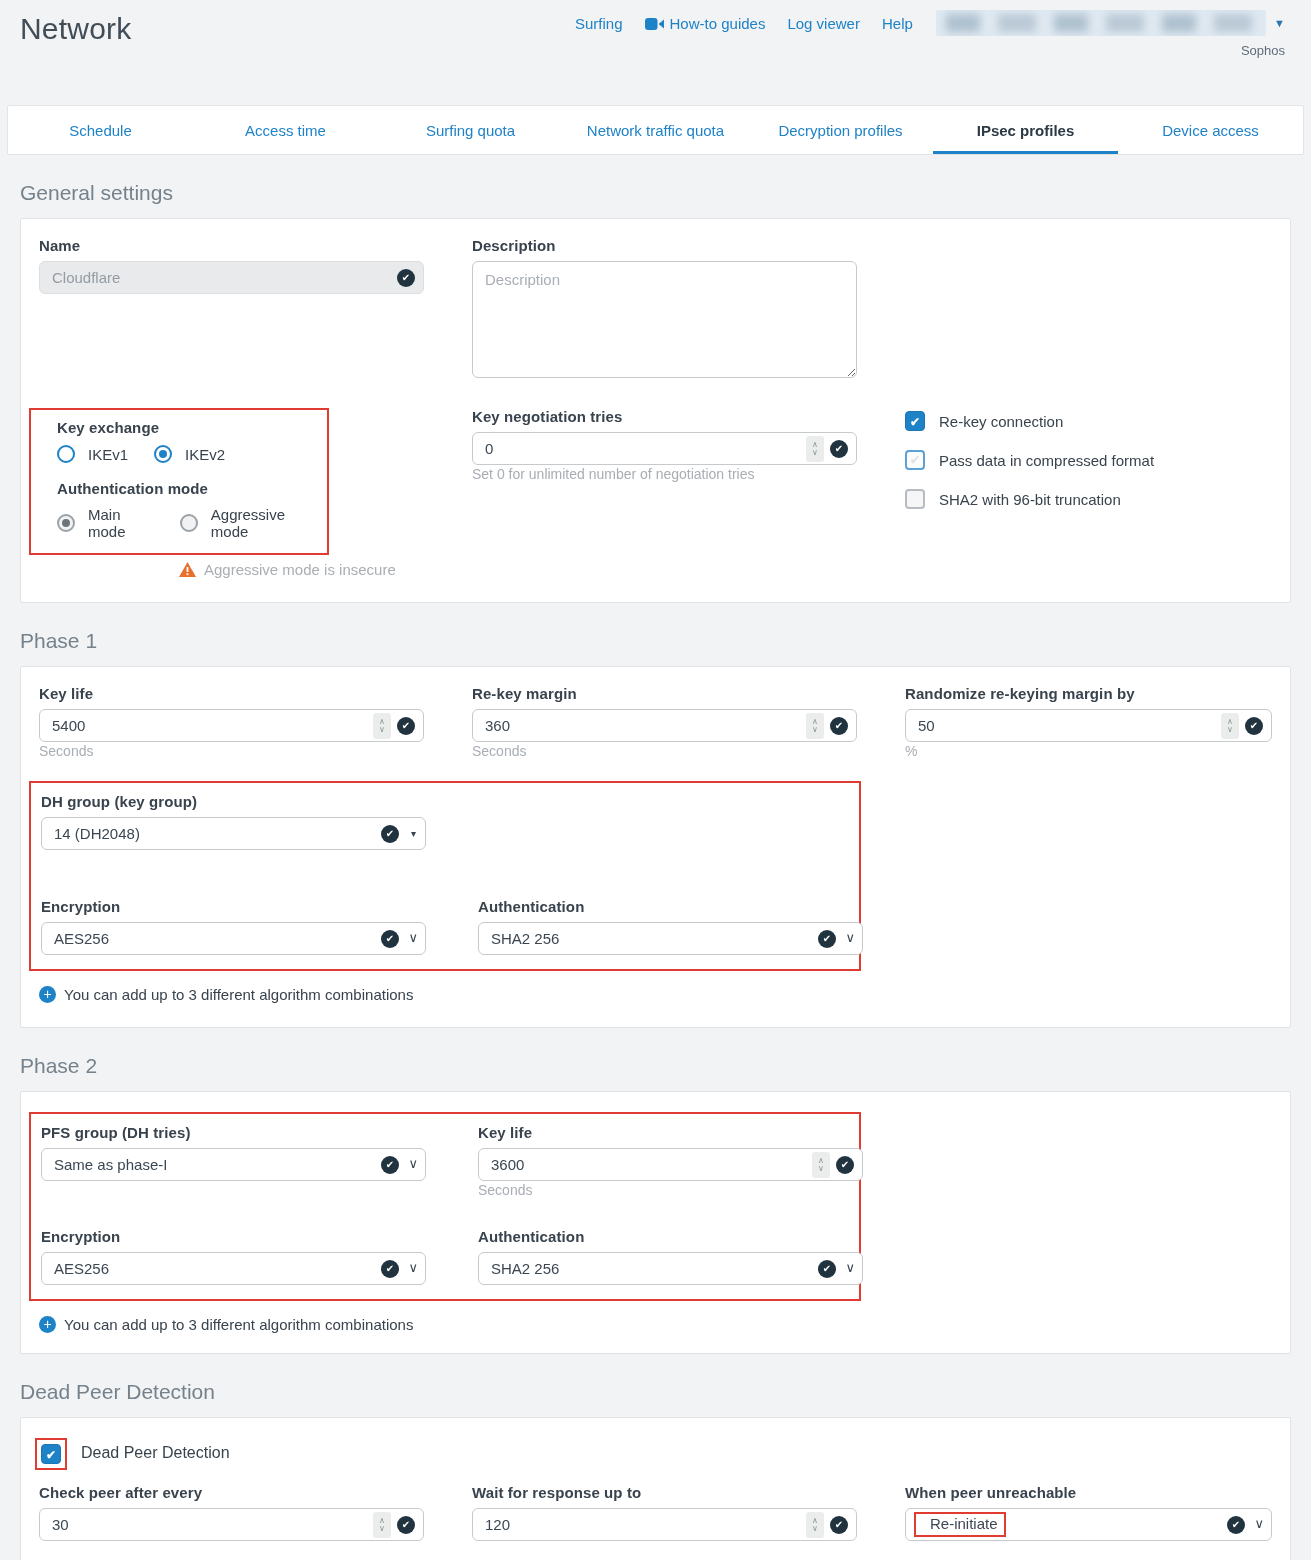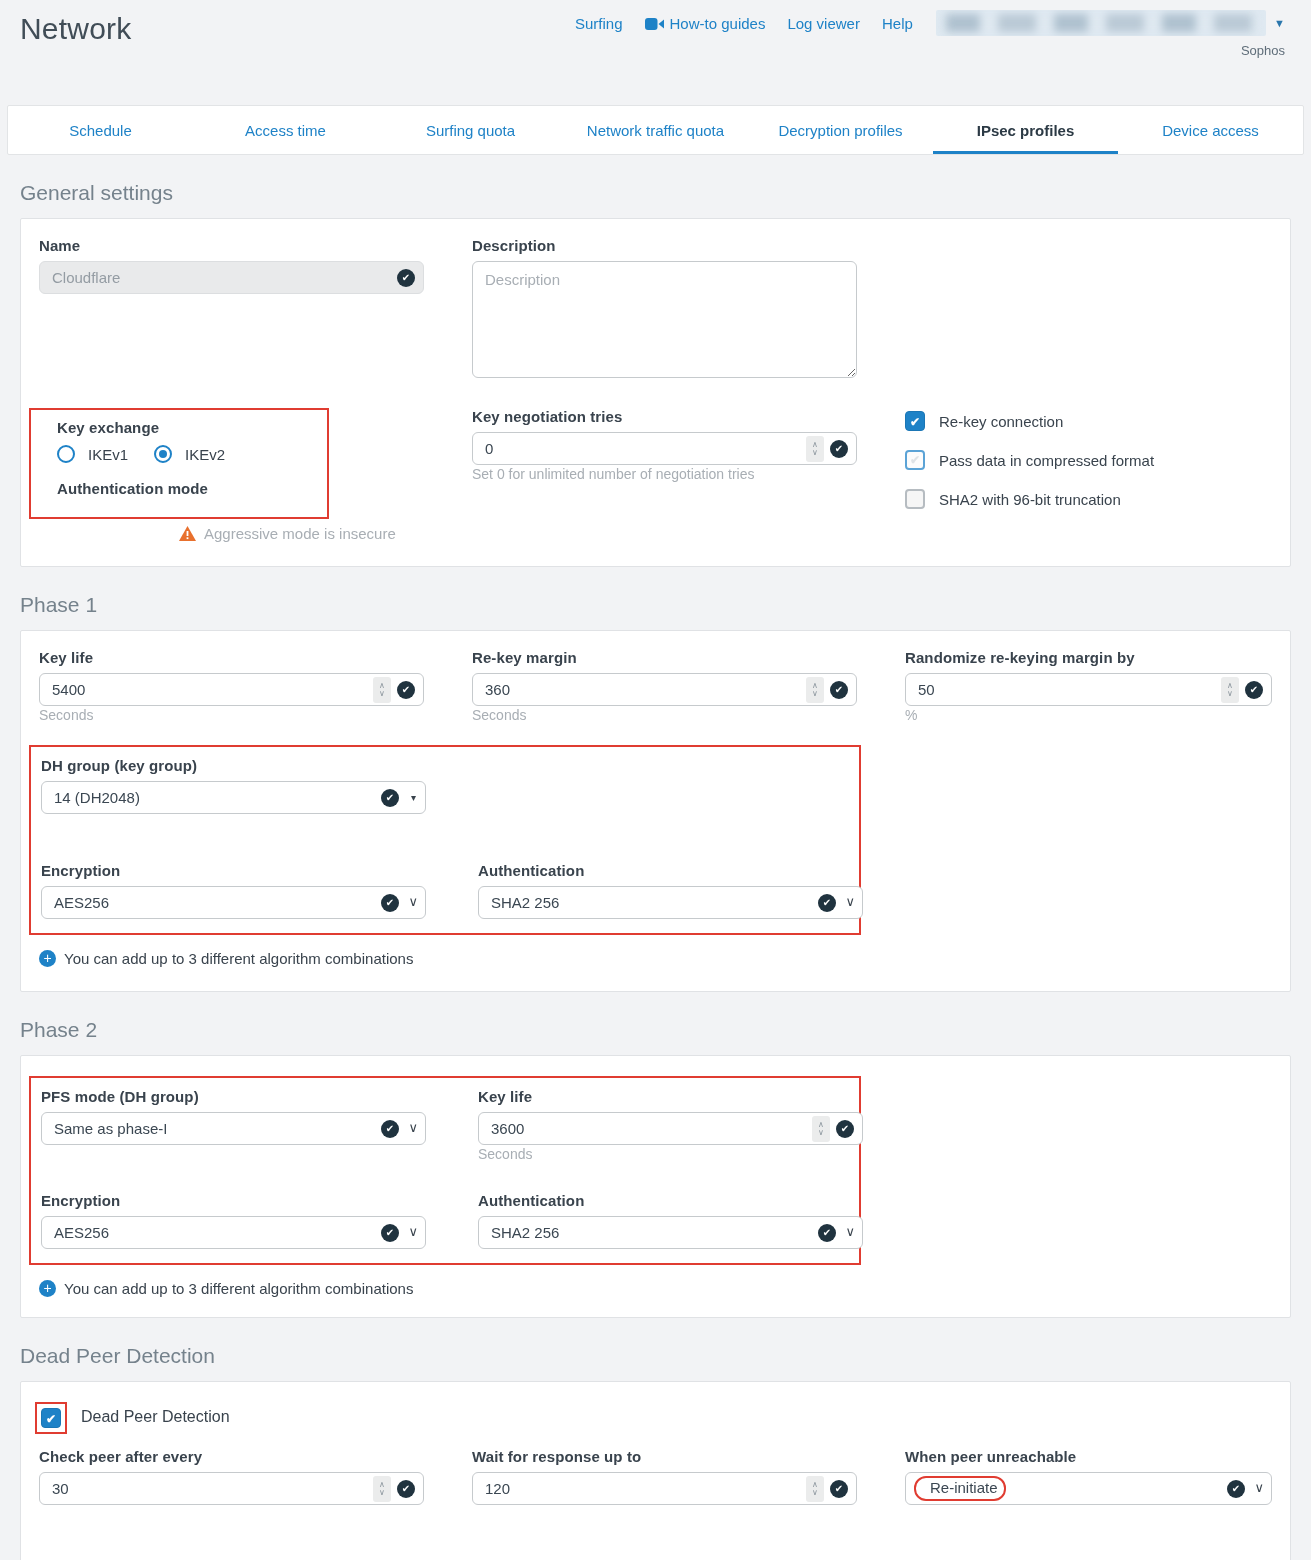--- a/index.html
+++ b/index.html
@@ -64,21 +64,21 @@
   .cbx.gray { border:2px solid #b6bcc1; background:#f6f6f6; }
   
   .redbox { border:2px solid #e03c31; }
   .kx-box { margin-left:-10px; padding:9px 12px 13px 26px; width:300px; }
   .alg-box { margin-left:-10px; margin-top:22px; padding:10px 10px 14px 10px; width:832px; }
   .warn { display:flex; align-items:center; gap:8px; margin:6px 0 0 140px; font-size:15px; color:#a8aeb4; }
   .plusline { display:flex; align-items:center; gap:8px; margin-top:15px; font-size:15px; color:#39434d; }
   .plus { width:17px; height:17px; border-radius:50%; background:#1e82c7; color:#fff; font-size:14px; line-height:16px; text-align:center; flex:0 0 17px; }
   .dpd-wrap { display:inline-flex; padding:4px; margin:2px 0 14px -4px; }
   .dpd-row { display:flex; align-items:center; gap:14px; font-size:16px; color:#39434d; }
-  .reinit-box { display:inline-block; padding:1px 6px 2px 2px; margin-left:8px;border-radius:12px; }
+  .reinit-box { display:inline-block; padding:1px 6px 2px 2px; margin-left:8px; }
   .mt26 { margin-top:26px; }
   .mt48 { margin-top:48px; }
   .mt30 { margin-top:30px; }
 </style>
 </head>
 <body>
 
 <div class="hdr">
   <div class="hdr-title">Network</div>
   <div class="hdr-nav">
@@ -139,20 +139,30 @@
           <span class="radio">
             <span class="rdot"></span>
             <span>IKEv1</span>
           </span>
           <span class="radio">
             <span class="rdot sel"></span>
             <span>IKEv2</span>
           </span>
         </div>
         <label class="fld" style="margin-top:17px;">Authentication mode</label>
+        <div class="radio-row">
+          <span class="radio">
+            <span class="rdot gray sel"></span>
+            <span>Main mode</span>
+          </span>
+          <span class="radio">
+            <span class="rdot gray"></span>
+            <span>Aggressive mode</span>
+          </span>
+        </div>
       </div>
       <div class="warn">
         <span style="display:inline-flex;">
           <svg width="17" height="15" viewBox="0 0 17 15">
               <path d="M8.5 0 L17 15 H0 Z" fill="#e8702d"></path>
               <rect x="7.6" y="5" width="1.8" height="5" fill="#fff"></rect>
               <rect x="7.6" y="11.3" width="1.8" height="1.8" fill="#fff"></rect>
             </svg>
         </span>
         <span>Aggressive mode is insecure</span>
@@ -266,21 +276,21 @@
     <span class="plus">+</span>
     <span>You can add up to 3 different algorithm combinations</span>
   </div>
 </div>
 
 <div class="sec-title">Phase 2</div>
 <div class="panel" style="padding-bottom:20px;">
   <div class="redbox alg-box" style="margin-top:2px;">
     <div class="grid2">
       <div>
-        <label class="fld">PFS mode (DH group)</label>
+        <label class="fld">PFS group (DH tries)</label>
         <div class="field withchev">
           <span class="val">Same as phase-I</span>
           <span class="ck">✔</span>
           <span class="chev">∨</span>
         </div>
       </div>
       <div>
         <label class="fld">Key life</label>
         <div class="field">
           <input type="text" value="3600" style="">

